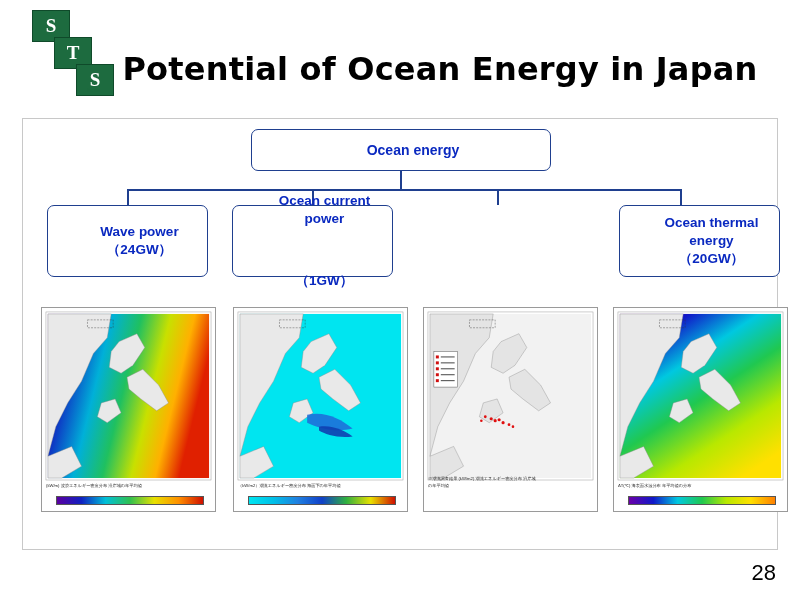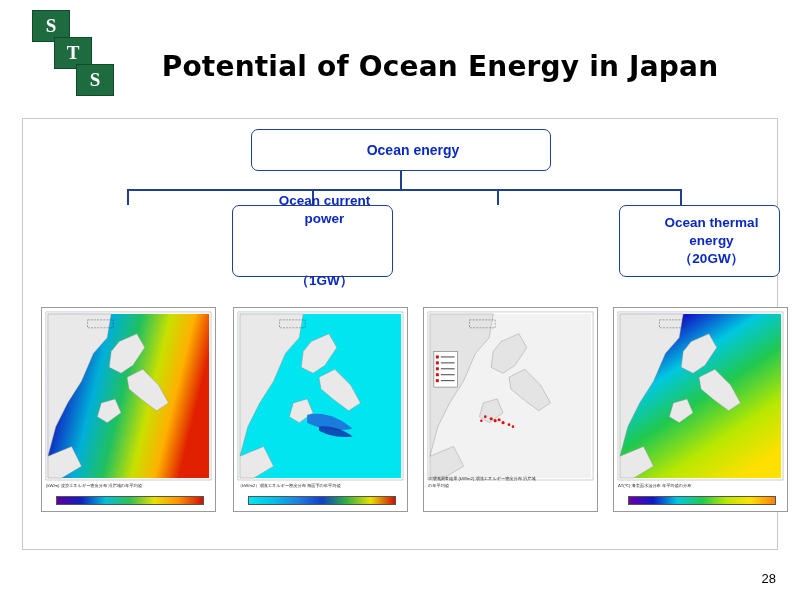--- a/index.html
+++ b/index.html
@@ -50,21 +50,21 @@
     letter-spacing: .3px;
   }
 
   
   .title {
     position: absolute;
     left: 120px;
     top: 50px;
     width: 640px;
     text-align: center;
-    font-size: 28px;
+    font-size: 32px;
     font-weight: bold;
     color: #000000;
     letter-spacing: .2px;
     font-family: "DejaVu Sans", sans-serif;
   }
 
   
   .frame {
     position: absolute;
     left: 22px;
@@ -144,21 +144,21 @@
     width: 146px;
     height: 7px;
     border: .5px solid #555;
   }
 
   
   .page-no {
     position: absolute;
     right: 24px;
     bottom: 14px;
-    font-size: 13px;
+    font-size: 22px;
     color: #000;
   }
 </style>
 </head>
 <body>
 
 <div class="logo">
   <div class="logo-box logo-s1">S</div>
   <div class="logo-box logo-t">T</div>
   <div class="logo-box logo-s2">S</div>
@@ -175,20 +175,24 @@
       <span>Ocean energy</span>
     </div>
 
     <div class="line vline" style="left:377px; top:52px; height:18px;"></div>
     <div class="line hline" style="left:104px; top:70px; width:554px;"></div>
     <div class="line vline" style="left:104px; top:70px; height:16px;"></div>
     <div class="line vline" style="left:289px; top:70px; height:16px;"></div>
     <div class="line vline" style="left:474px; top:70px; height:16px;"></div>
     <div class="line vline" style="left:657px; top:70px; height:16px;"></div>
 
+    <div class="node leaf leaf1">
+      <span>Wave power</span>
+      <span>（24GW）</span>
+    </div>
     <div class="node leaf leaf2">
       <span>Ocean current power</span>
       <span>（1GW）</span>
     </div>
     <div class="node leaf leaf4">
       <span>Ocean thermal energy</span>
       <span>（20GW）</span>
     </div>
   </div>
 

